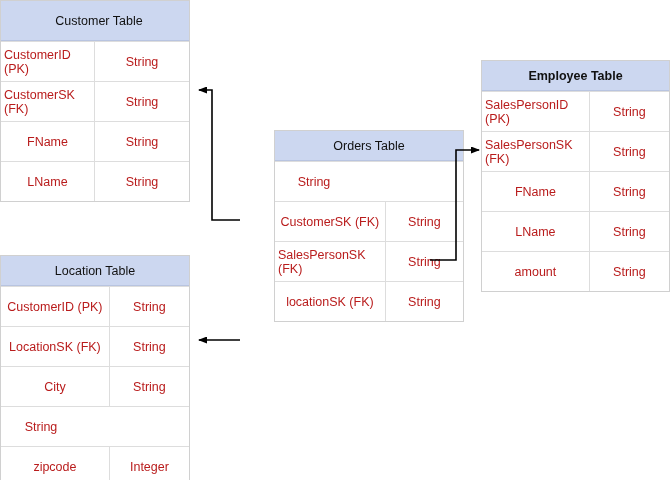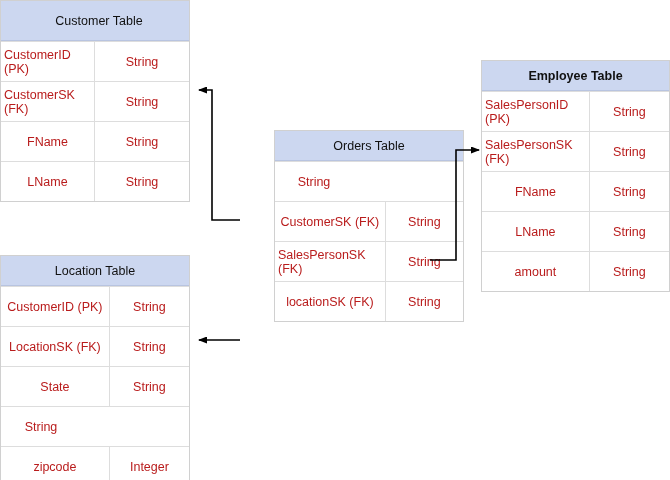--- a/index.html
+++ b/index.html
@@ -99,21 +99,21 @@
     <div class="thead" style="height:30px;">Location Table</div>
     <div class="er-row" style="height:40px;">
       <div class="er-cell name" style="width:110px;">CustomerID (PK)</div>
       <div class="er-cell type" style="width:80px;">String</div>
     </div>
     <div class="er-row" style="height:40px;">
       <div class="er-cell name" style="width:110px;">LocationSK (FK)</div>
       <div class="er-cell type" style="width:80px;">String</div>
     </div>
     <div class="er-row" style="height:40px;">
-      <div class="er-cell name" style="width:110px;">State</div>
+      <div class="er-cell name" style="width:110px;">City</div>
       <div class="er-cell type" style="width:80px;">String</div>
     </div>
     <div class="er-row" style="height:40px;">
       <div class="er-cell type" style="width:80px;">String</div>
     </div>
     <div class="er-row" style="height:40px;">
       <div class="er-cell name" style="width:110px;">zipcode</div>
       <div class="er-cell type" style="width:80px;">Integer</div>
     </div>
   </div>

